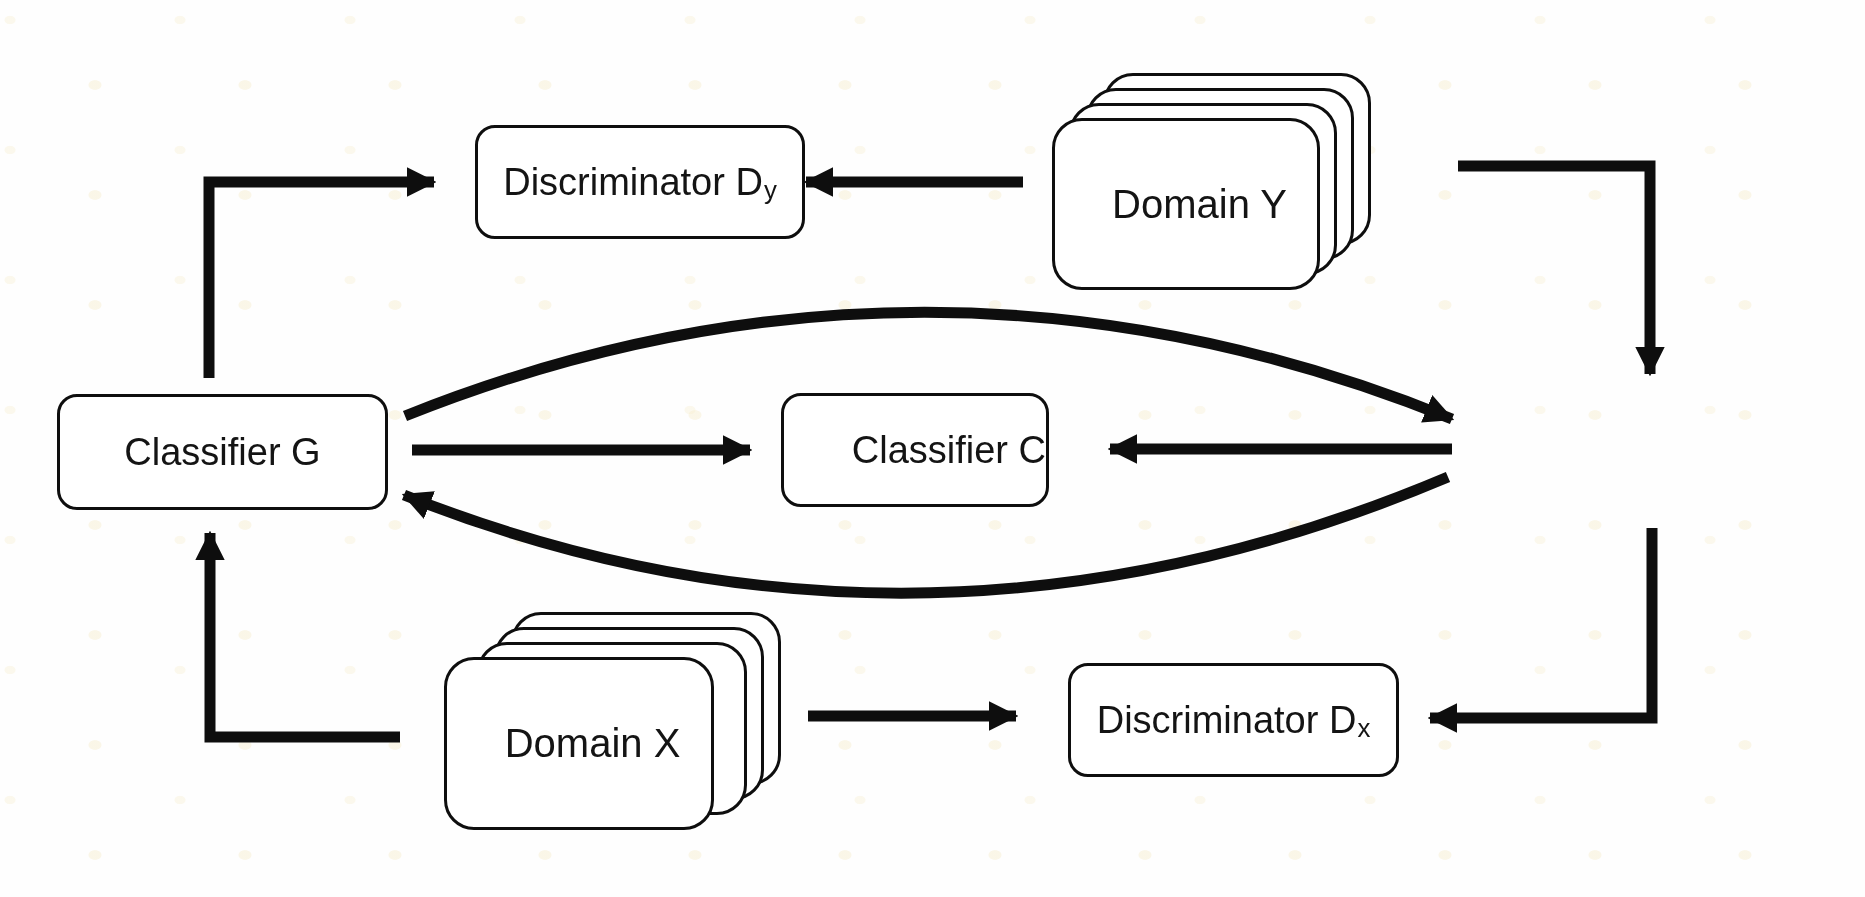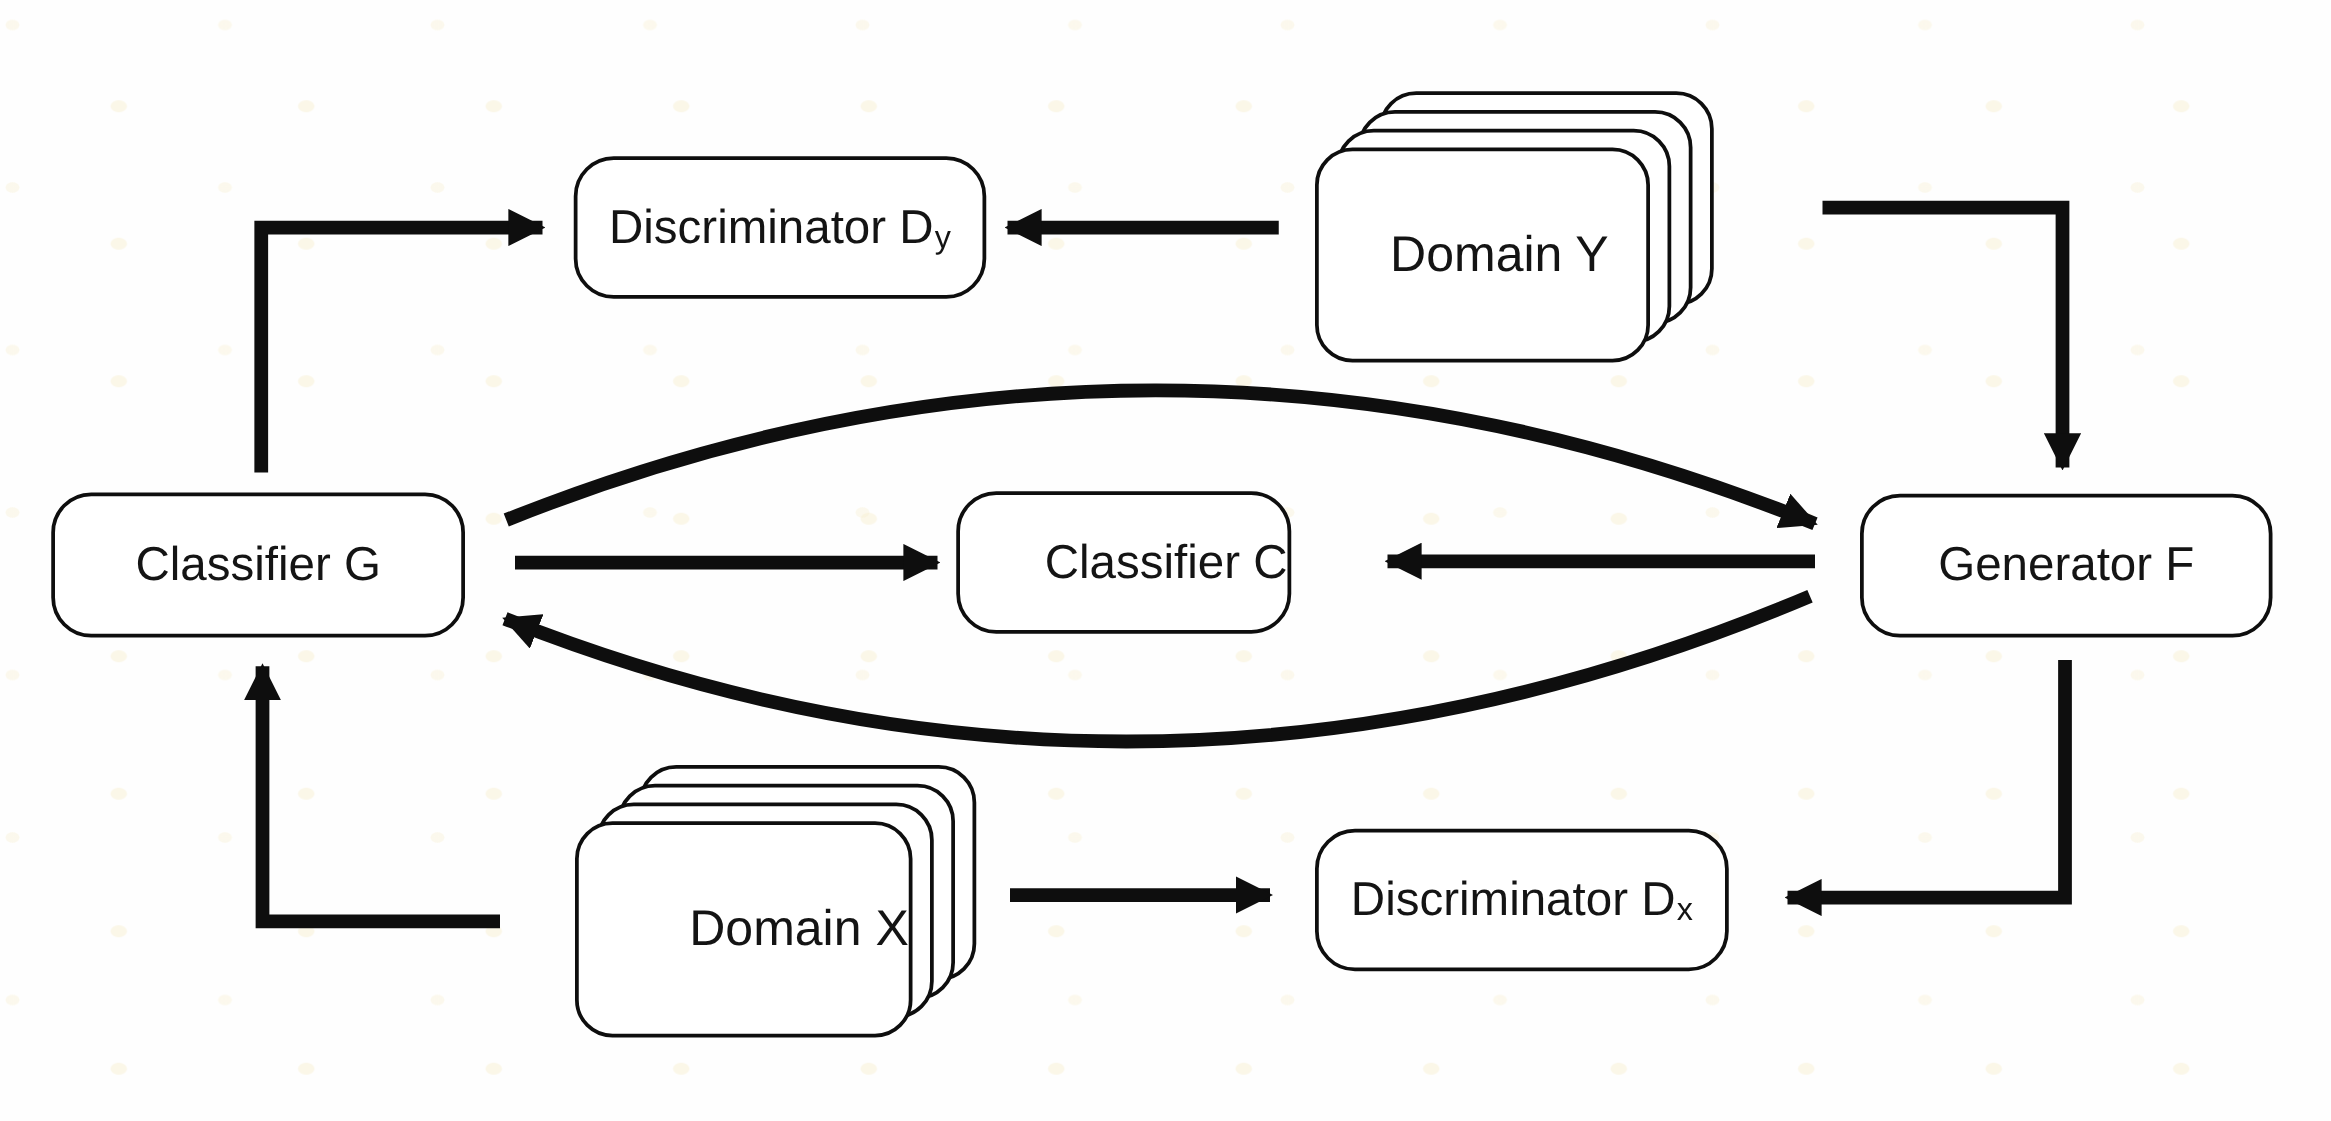--- a/index.html
+++ b/index.html
@@ -15,26 +15,27 @@
     background-position:20px 30px, 95px 85px;
     overflow:hidden;
     font-family:"Liberation Sans", sans-serif;
     color:var(--text);
   }
   #edges { position:absolute; left:0; top:0; }
   .box {
     position:absolute;
     box-sizing:border-box;
     border:3.5px solid var(--ink);
-    border-radius:32px;
+    border-radius:20px;
     background:#fff;
     display:flex; align-items:center; justify-content:center;
     font-size:38px;
     white-space:nowrap;
     z-index:3;
+    margin-left:16px;
   }
   .box .subscript {
     font-size:0.68em;
     position:relative;
     top:0.33em;
     margin-left:1px;
   }
   .stack { position:absolute; z-index:2; }
   .card {
     position:absolute;
@@ -88,29 +89,26 @@
   </div>
 
   <div class="box" style="left:41px; top:394px; width:331px; height:116px;">
     <span>Classifier G</span>
   </div>
 
   <div class="box" style="left:765px; top:393px; width:268px; height:114px;justify-content:flex-end;">
     <span>Classifier C</span>
   </div>
 
-  <div class="box" style="left:1488px; top:395px; width:330px; height:115px;">
-    <span>Generator F</span>
-  </div>
 
   <div class="stack">
     <div class="card" style="left:511px; top:612px; width:270px; height:173px;"></div>
     <div class="card" style="left:494px; top:627px; width:270px; height:173px;"></div>
     <div class="card" style="left:477px; top:642px; width:270px; height:173px;"></div>
-    <div class="card" style="left:460px; top:657px; width:270px; height:173px;justify-content:flex-end;">
+    <div class="card" style="left:444px; top:657px; width:270px; height:173px;">
       <span>Domain X</span>
     </div>
   </div>
 
   <div class="box" style="left:1052px; top:663px; width:331px; height:114px;">
     <span>Discriminator D</span>
       <span class="subscript">x</span>
   </div>
 
 </div>

